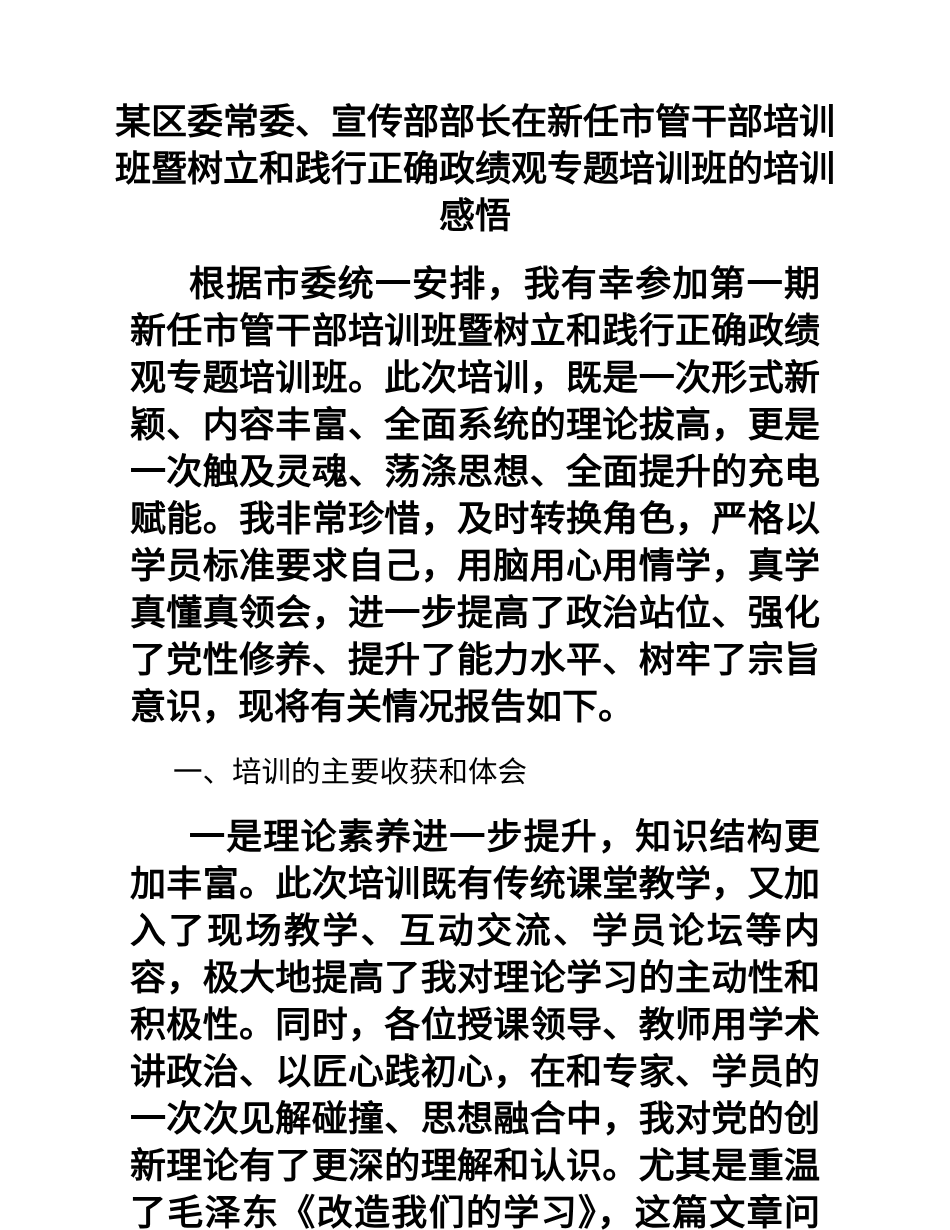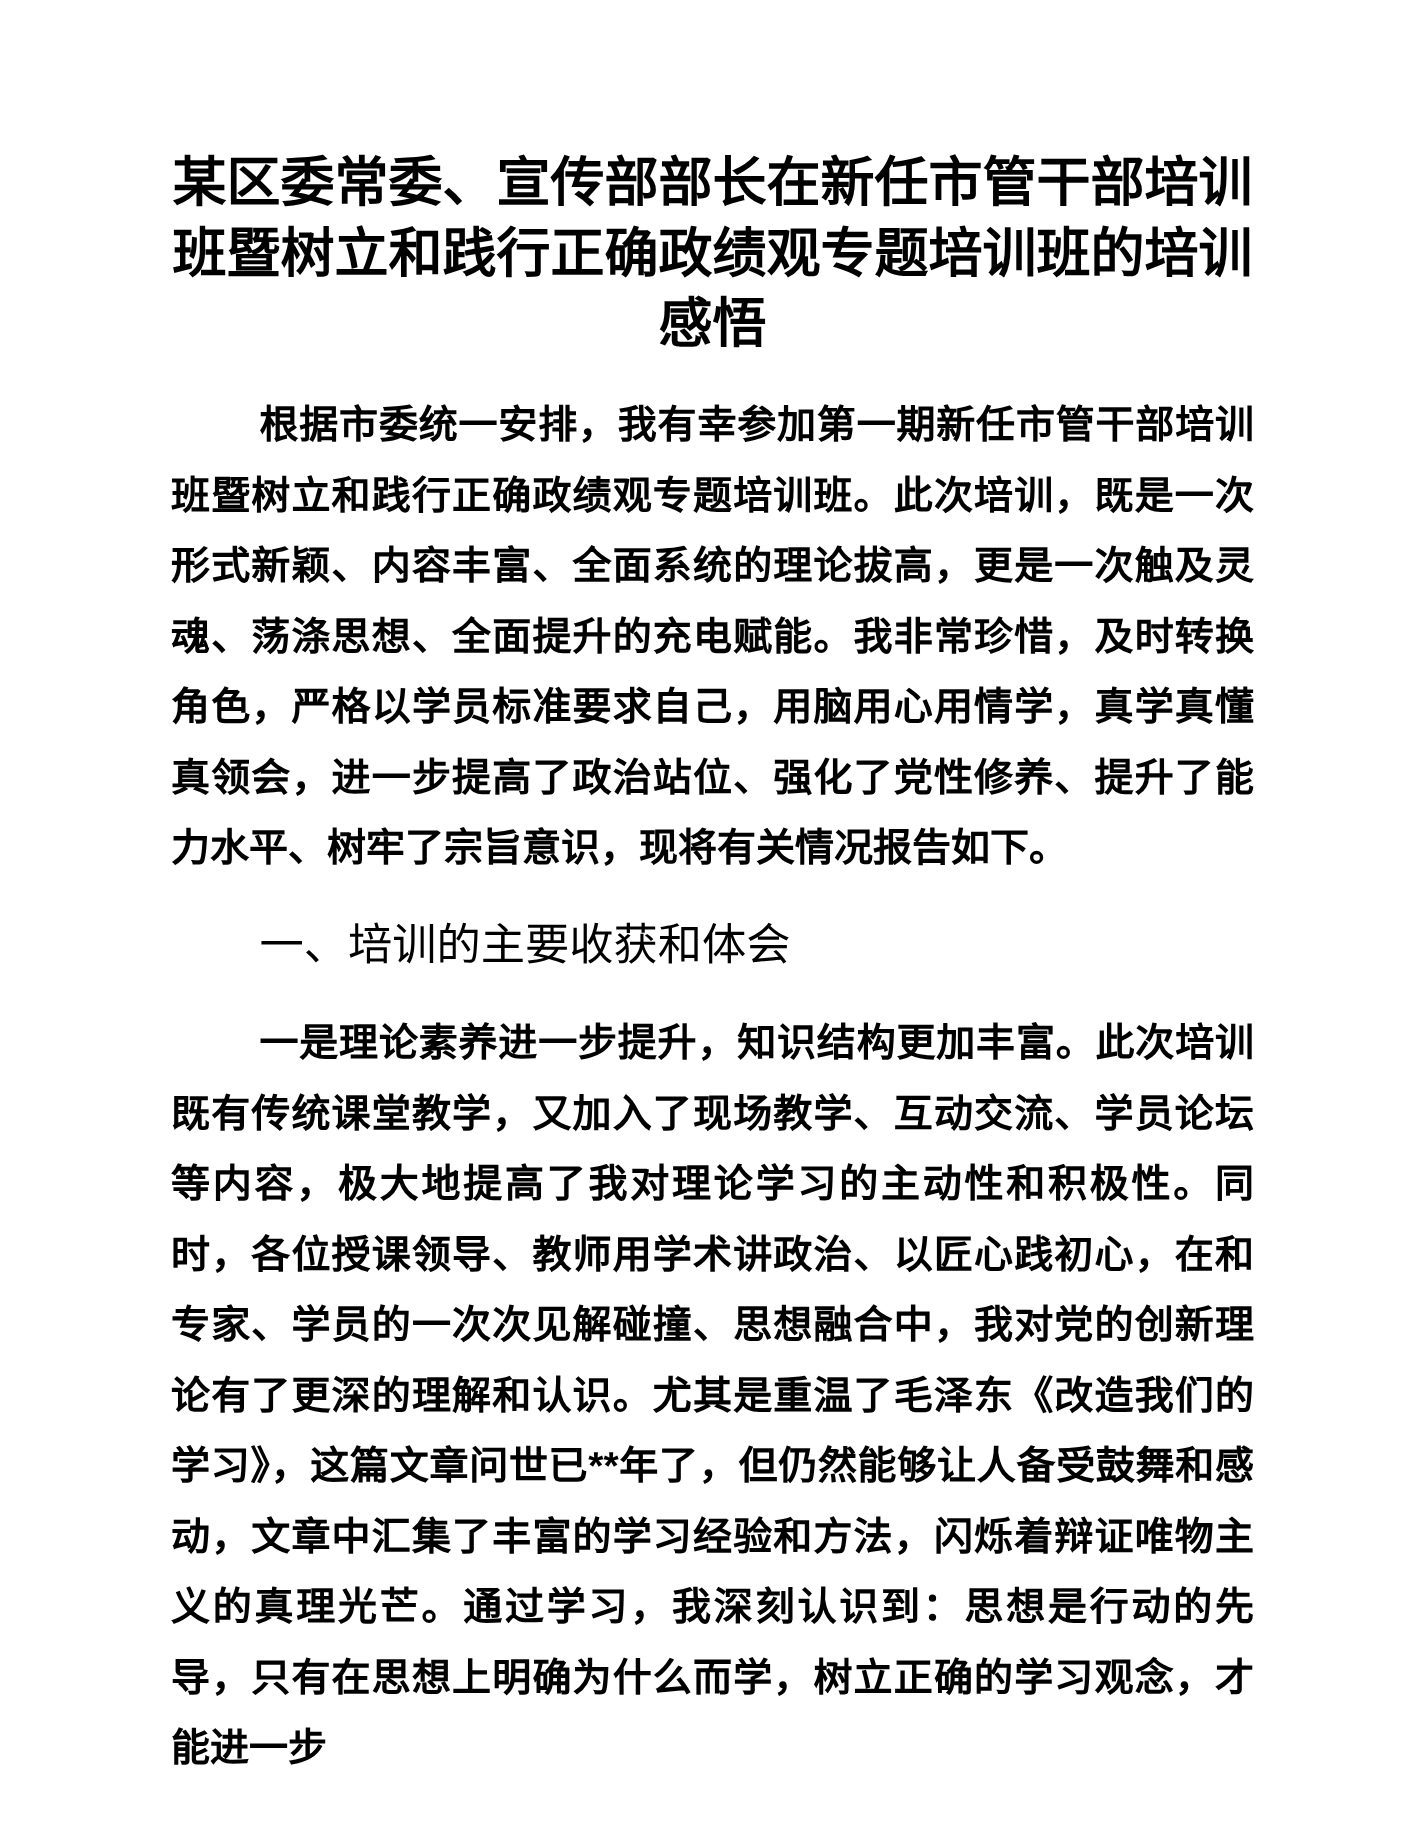--- a/index.html
+++ b/index.html
@@ -34,23 +34,23 @@
     padding: 0;
     font-size: 36px;
     line-height: 47px;
     font-weight: 700;
     text-align: center;
     letter-spacing: 0px;
     padding-top: 98px;
     word-break: break-all;
   }
   .para {
-    margin: 0;
+    margin: 16px;
     padding: 0;
-    font-size: 26px;
+    font-size: 36px;
     line-height: 47px;
     font-weight: 700;
     text-align: justify;
     text-align-last: left;
     text-justify: inter-ideograph;
     text-indent: 59px;
     word-break: break-all;
     letter-spacing: 0px;
   }
   .para.first {

